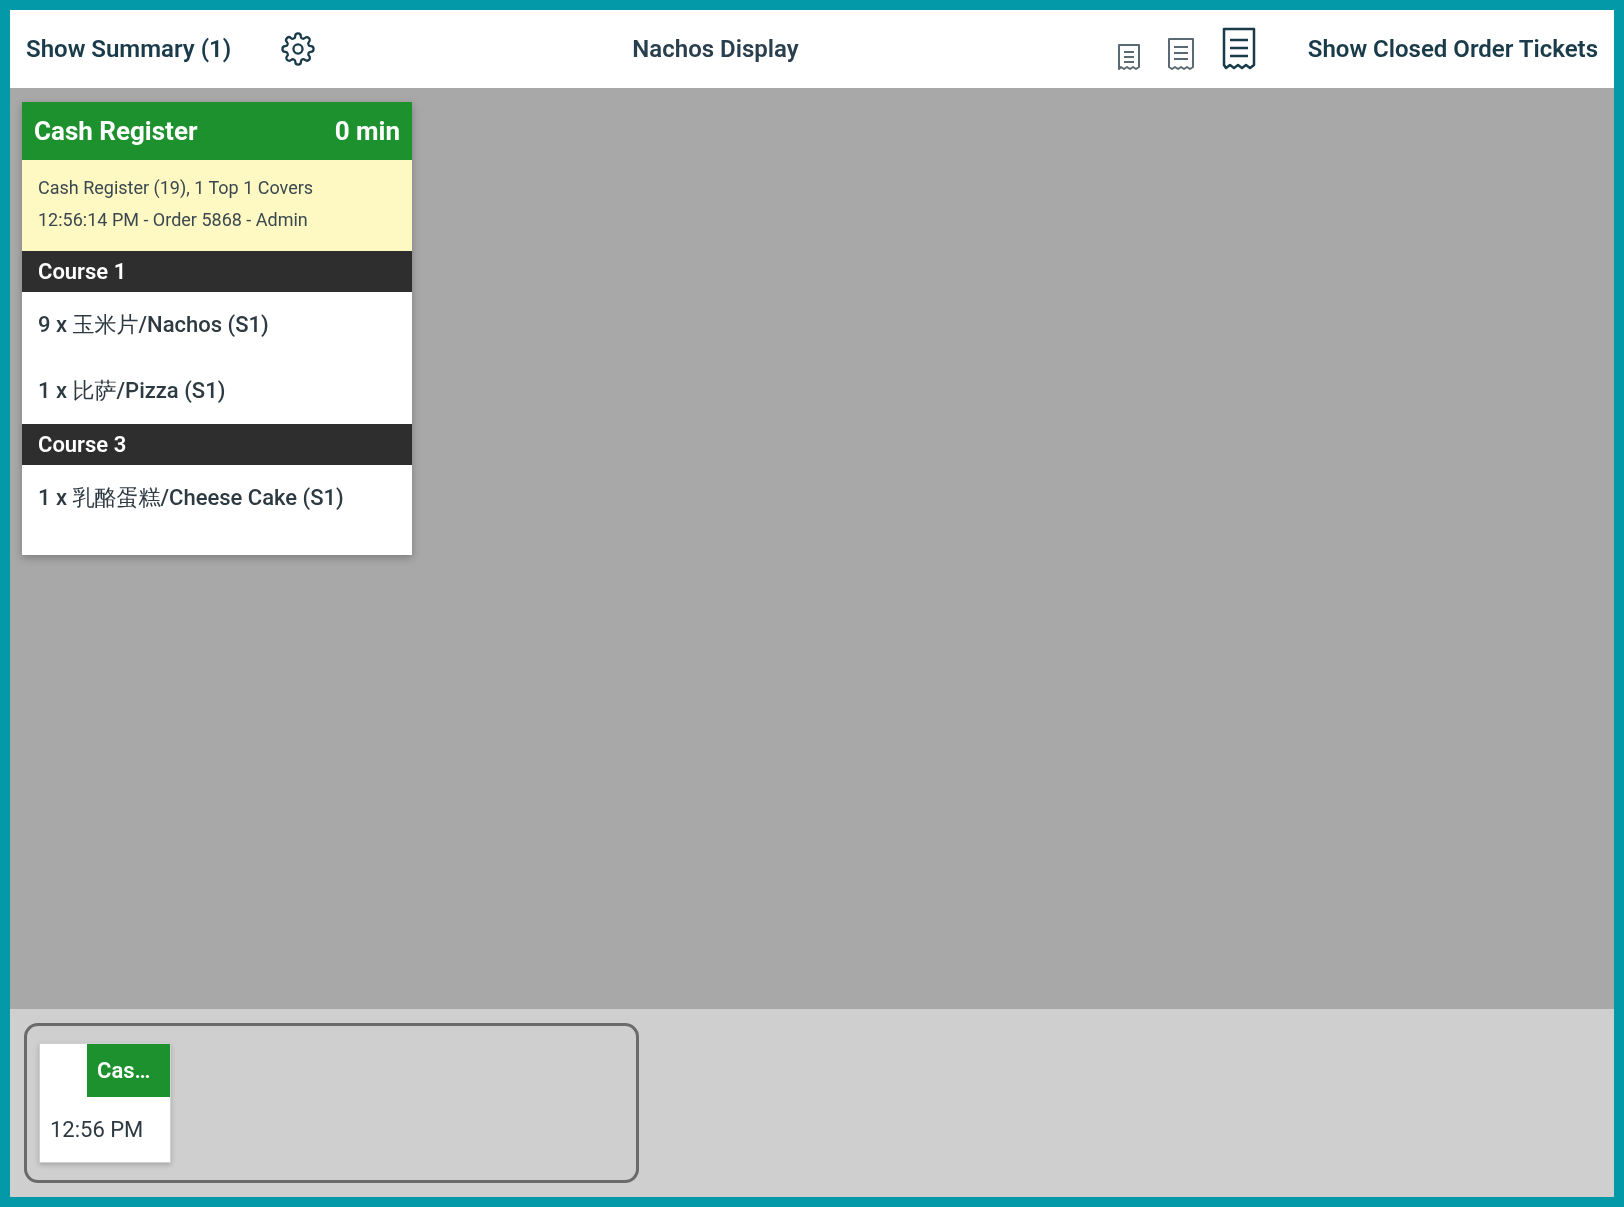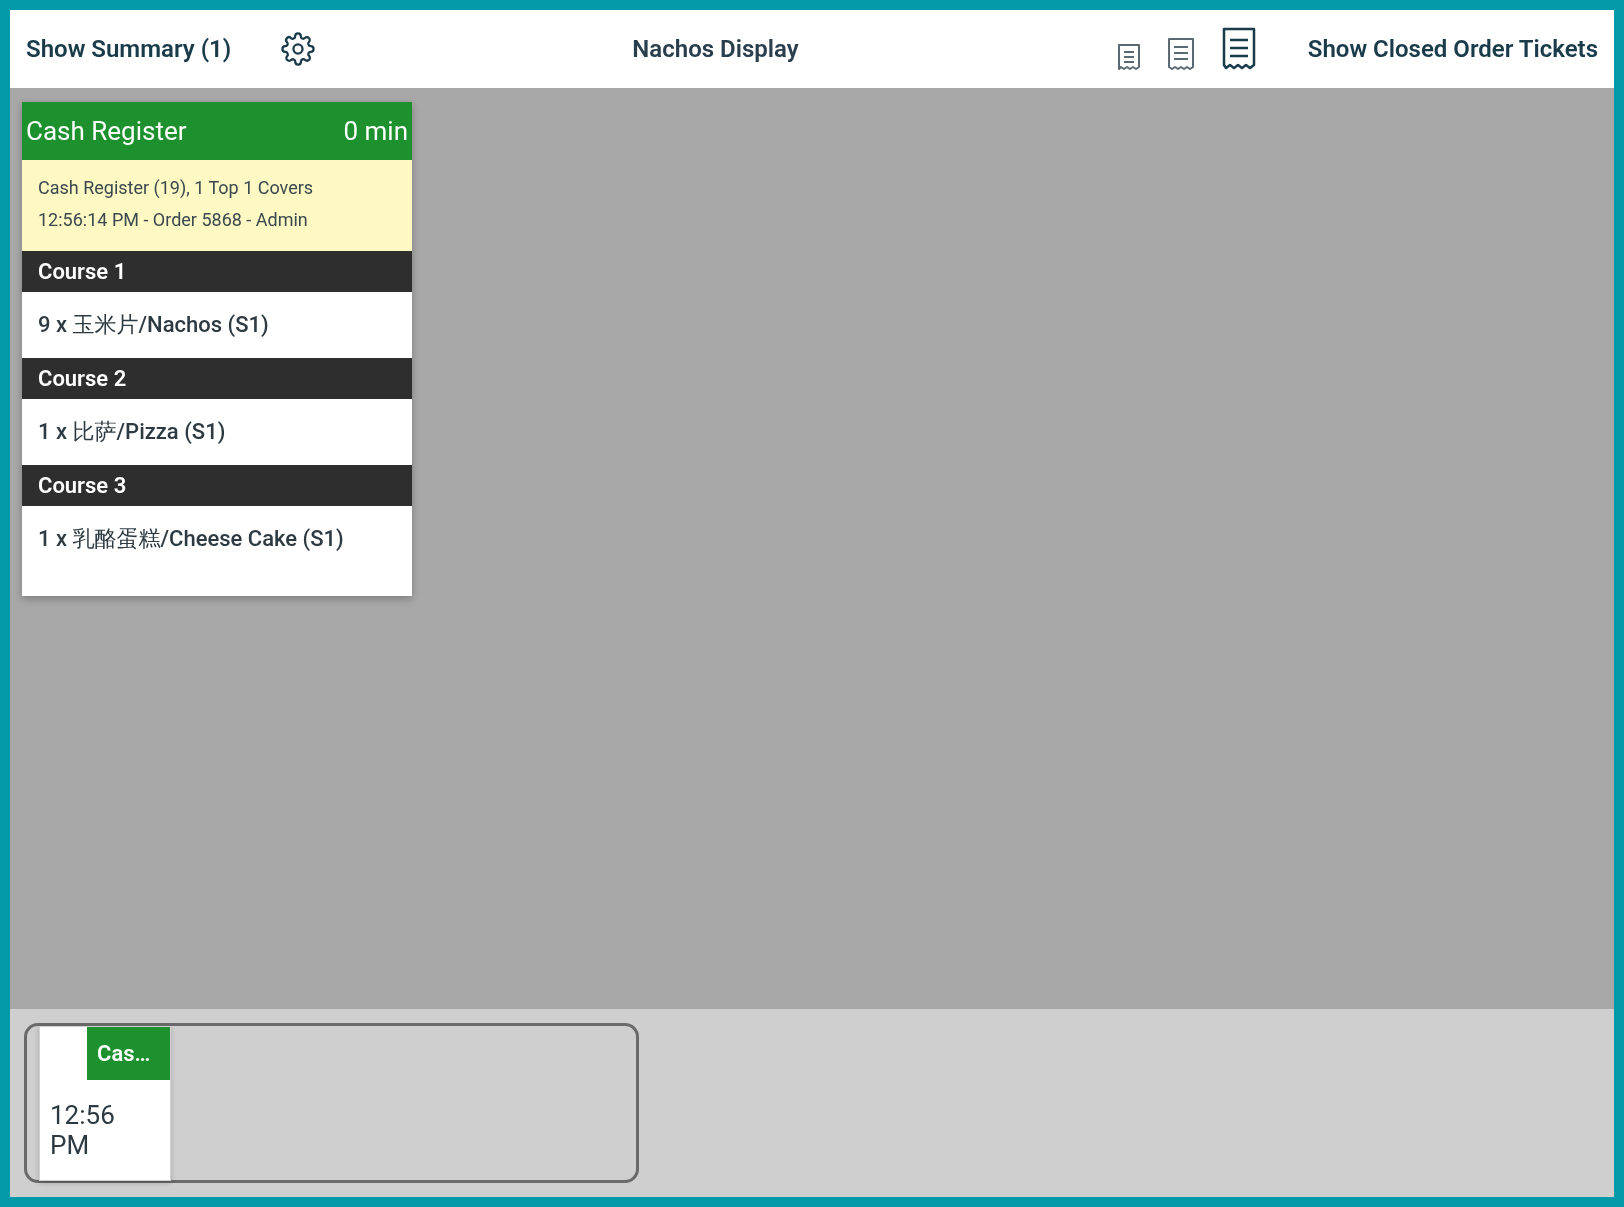--- a/index.html
+++ b/index.html
@@ -84,26 +84,26 @@
     }
     .ticket-card {
       width: 390px;
       background: #ffffff;
       box-shadow: 0 3px 8px rgba(0,0,0,0.25);
       position: relative;
     }
     .ticket-header {
       background: #1e912f;
       color: #ffffff;
-      padding: 14px 4px;
+      padding: 14px 12px;
       display: flex;
       justify-content: space-between;
       align-items: center;
       font-size: 26px;
-      font-weight: 400;
+      font-weight: 700;
     }
     .ticket-info {
       background: #fef9c3;
       padding: 12px 16px 14px 16px;
       color: #3a4850;
       font-size: 18px;
       line-height: 1.8;
     }
     .course-header {
       background: #2e2e2e;
@@ -162,21 +162,21 @@
       font-weight: 600;
       padding: 14px 10px;
       white-space: nowrap;
       overflow: hidden;
       text-overflow: ellipsis;
       margin-left: 47px;
     }
     .mini-ticket-time {
       padding: 20px 10px;
       color: #2e3a42;
-      font-size: 26px;
+      font-size: 22px;
       border-radius: 23px;
     }
     svg { display: block; }
   </style>
 </head>
 <body>
 
 <div class="app-frame">
 
   <div class="header-bar">
@@ -226,21 +226,20 @@
       <div class="ticket-header">
         <span>Cash Register</span>
         <span>0 min</span>
       </div>
       <div class="ticket-info">
         <div>Cash Register (19), 1 Top 1 Covers</div>
         <div>12:56:14 PM - Order 5868 - Admin</div>
       </div>
       <div class="course-header">Course 1</div>
       <div class="course-item">9 x 玉米片/Nachos (S1)</div>
-      <div class="course-header">Course 2</div>
       <div class="course-item">1 x 比萨/Pizza (S1)</div>
       <div class="course-header">Course 3</div>
       <div class="course-item">1 x 乳酪蛋糕/Cheese Cake (S1)</div>
       <div class="ticket-tear"></div>
     </div>
   </div>
 
   <div class="footer-bar">
     <div class="footer-slot">
       <div class="mini-ticket">

